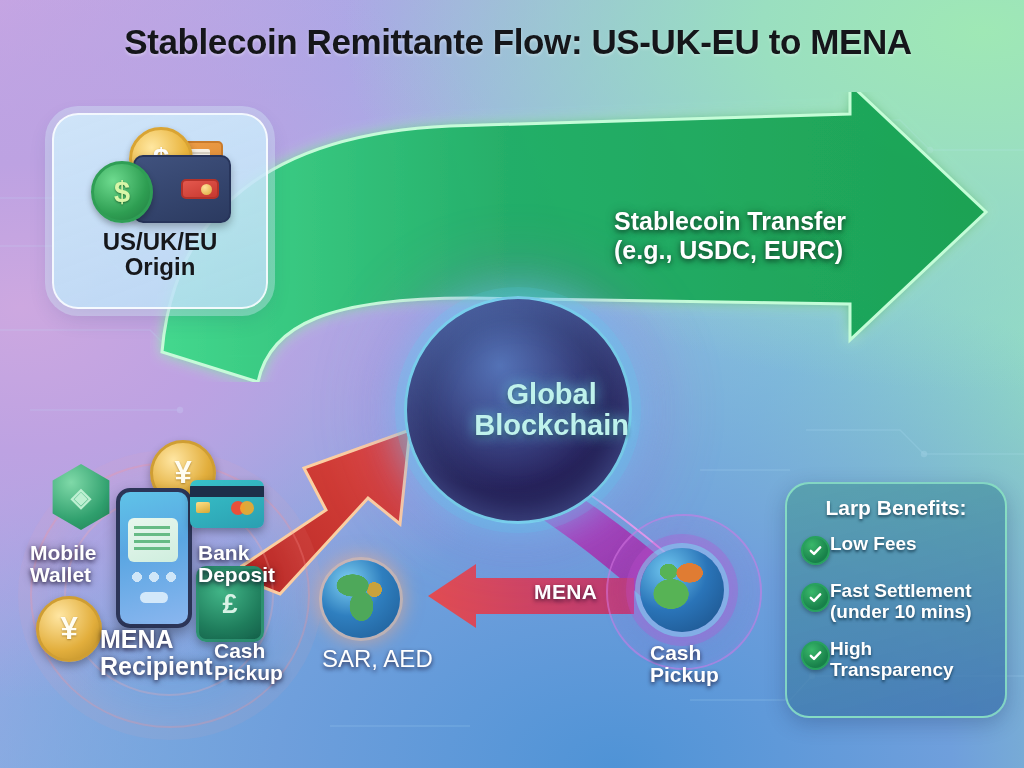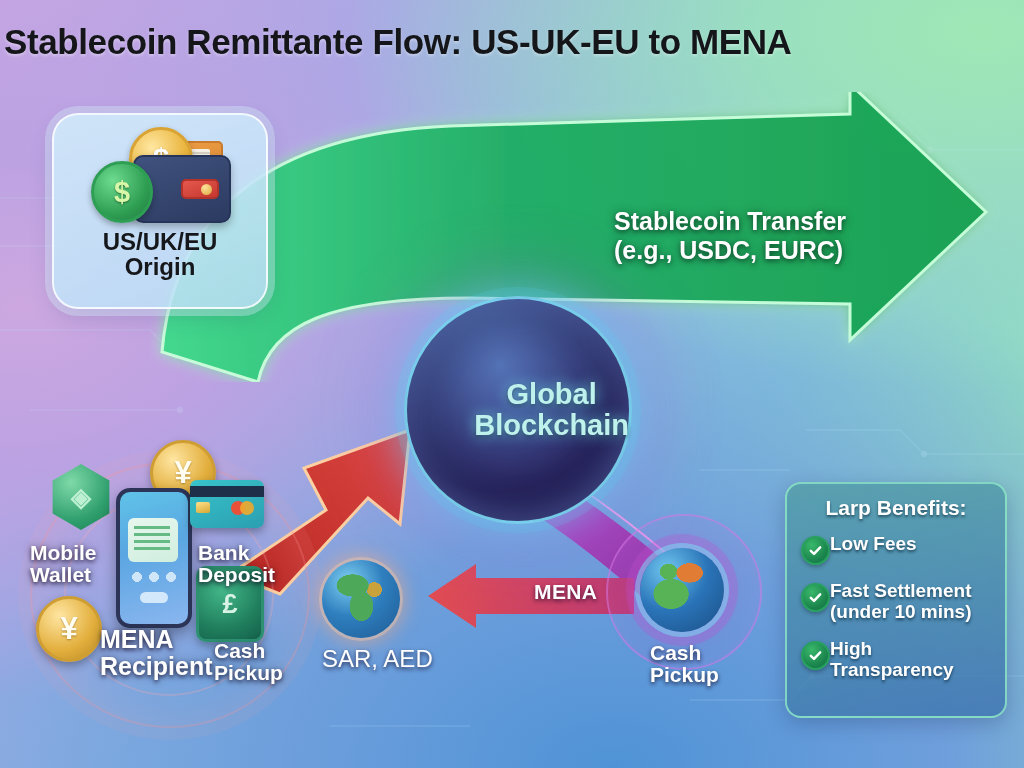--- a/index.html
+++ b/index.html
@@ -19,21 +19,22 @@
       radial-gradient(110% 95% at 60% 100%, #4f93d6 0%, #6f9fdc 30%, rgba(110,158,220,0.0) 70%),
       linear-gradient(130deg, #c9a6e3 0%, #a9a8e6 24%, #8fb8e4 48%, #86c6d9 66%, #93ddc2 82%, #a5e9b6 100%);
   }
 
   
   .circuit { position: absolute; inset: 0; opacity: .30; pointer-events: none; }
 
   
   .title {
     position: absolute;
-    left: 4px; right: 0; top: 22px;
+    left: 12px; right: 0; top: 22px;
+    text-align: center;
     font-size: 35px;
     font-weight: 700;
     letter-spacing: -0.4px;
     color: #15161a;
     text-shadow: 0 2px 3px rgba(255,255,255,.35);
     white-space: nowrap;
   }
 
   
   .origin-card {
@@ -301,21 +302,21 @@
     font-size: 25px; font-weight: 700; line-height: 1.15;
     color: #ffffff;
     text-shadow: 0 2px 5px rgba(10,50,30,.75), 0 0 12px rgba(0,0,0,.3);
     white-space: nowrap;
   }
 
   
   .benefits {
     position: absolute; left: 785px; top: 482px;
     width: 222px; height: 236px;
-    border-radius: 16px;
+    border-radius: 24px;
     background: linear-gradient(165deg, rgba(78,156,160,.72), rgba(62,116,176,.80));
     border: 2px solid rgba(150,240,200,.75);
     box-shadow: 0 6px 20px rgba(20,40,80,.25);
     padding: 12px 14px 0 14px;
     box-sizing: border-box;
   }
   .benefits-title {
     text-align: center;
     font-size: 21px; font-weight: 700; color: #fff;
     text-shadow: 0 2px 3px rgba(10,40,60,.7);

